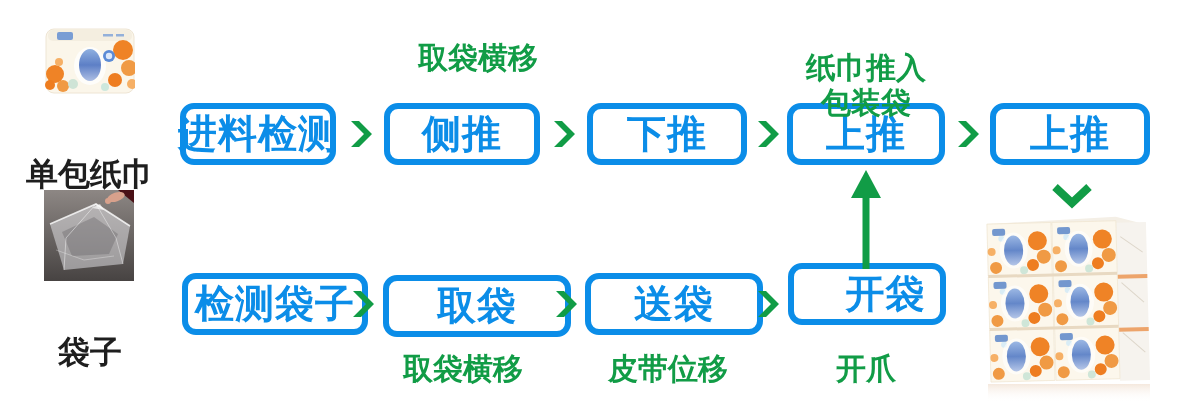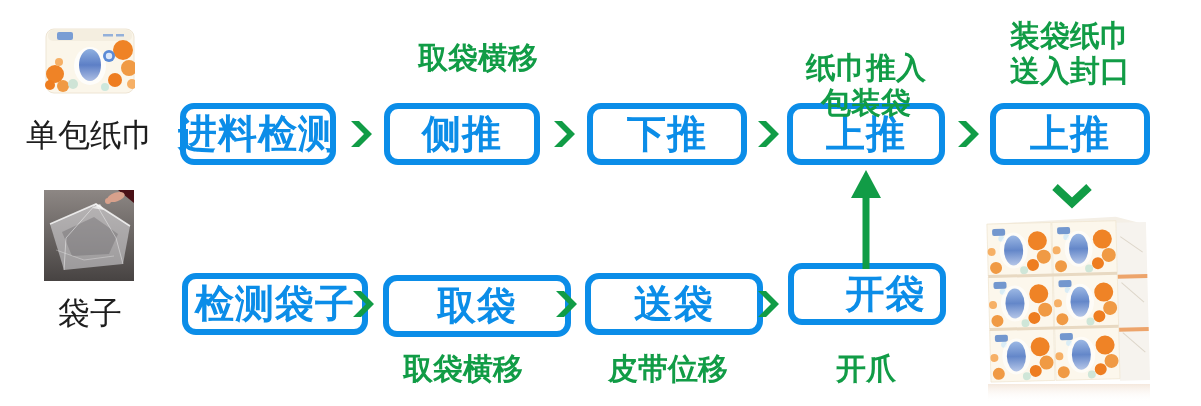--- a/index.html
+++ b/index.html
@@ -16,22 +16,22 @@
   }
 
   
   .note{
     position:absolute;color:var(--green,#119c46);font-weight:700;font-size:30px;
     text-align:center;white-space:pre-line;line-height:35px;transform:translateX(-50%);
   }
 
   
   .rowlabel{
-    position:absolute;color:var(--label,#1e1e1e);font-weight:400;font-size:32px;
-    width:160px;text-align:center;white-space:nowrap;
+    position:absolute;color:var(--label,#1e1e1e);font-weight:700;font-size:32px;
+    width:160px;text-align:center;white-space:nowrap;margin-top:39px;
   }
 
   .icon{position:absolute;display:block;}
   .icon .g{fill:var(--green,#119c46);}
   .icon .gs{stroke:var(--green,#119c46);fill:none;}
 
   .photo{position:absolute;display:block;}
 </style>
 </head>
 <body>
@@ -84,22 +84,20 @@
   <svg class="icon" style="left:755px;top:121px;" width="24" height="26" viewBox="0 0 24 26">
       <polygon class="g" points="3,0 16,13 3,26 11,26 24,13 11,0"></polygon>
     </svg>
   <svg class="icon" style="left:955px;top:121px;" width="24" height="26" viewBox="0 0 24 26">
       <polygon class="g" points="3,0 16,13 3,26 11,26 24,13 11,0"></polygon>
     </svg>
 
   <div class="note" style="left:478px;top:40px;">取袋横移</div>
   <div class="note" style="left:866px;top:18px;margin-top:32px;">纸巾推入
 包装袋</div>
-  <div class="note" style="left:1070px;top:18px;">装袋纸巾
-送入封口</div>
 
   <svg class="photo" style="left:44px;top:190px;" width="90" height="91" viewBox="0 0 90 91">
     <defs>
       <linearGradient id="bagBg" x1="0" y1="0" x2="0" y2="1">
         <stop offset="0" stop-color="#8d8784"></stop>
           <stop offset="1" stop-color="#474342"></stop>
       </linearGradient>
     </defs>
     <rect x="0" y="0" width="90" height="91" fill="url(#bagBg)"></rect>
     <path d="M74,0 L90,0 L90,13 Z" fill="#4a1016"></path>

